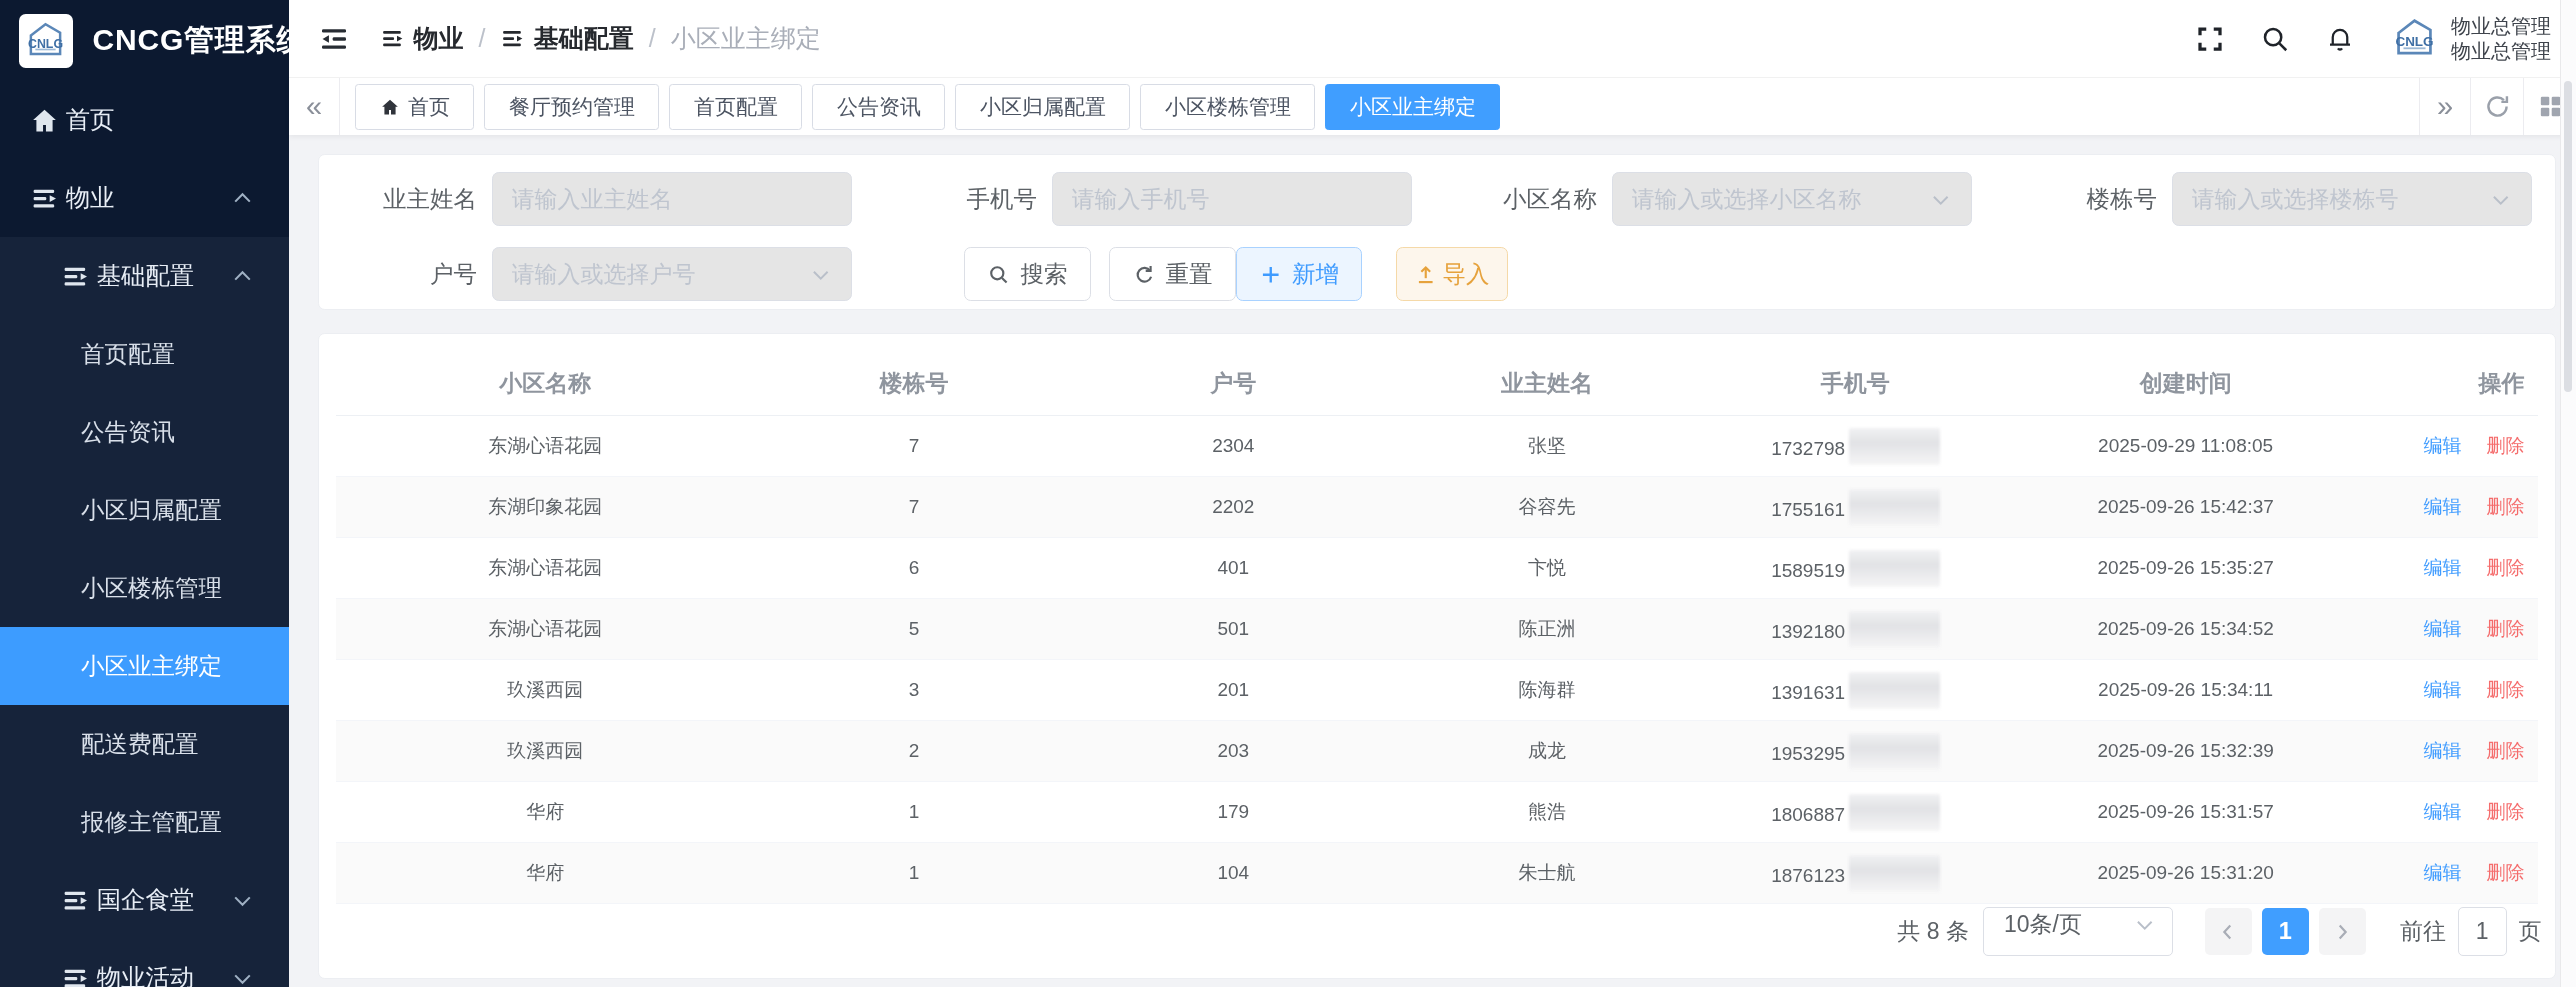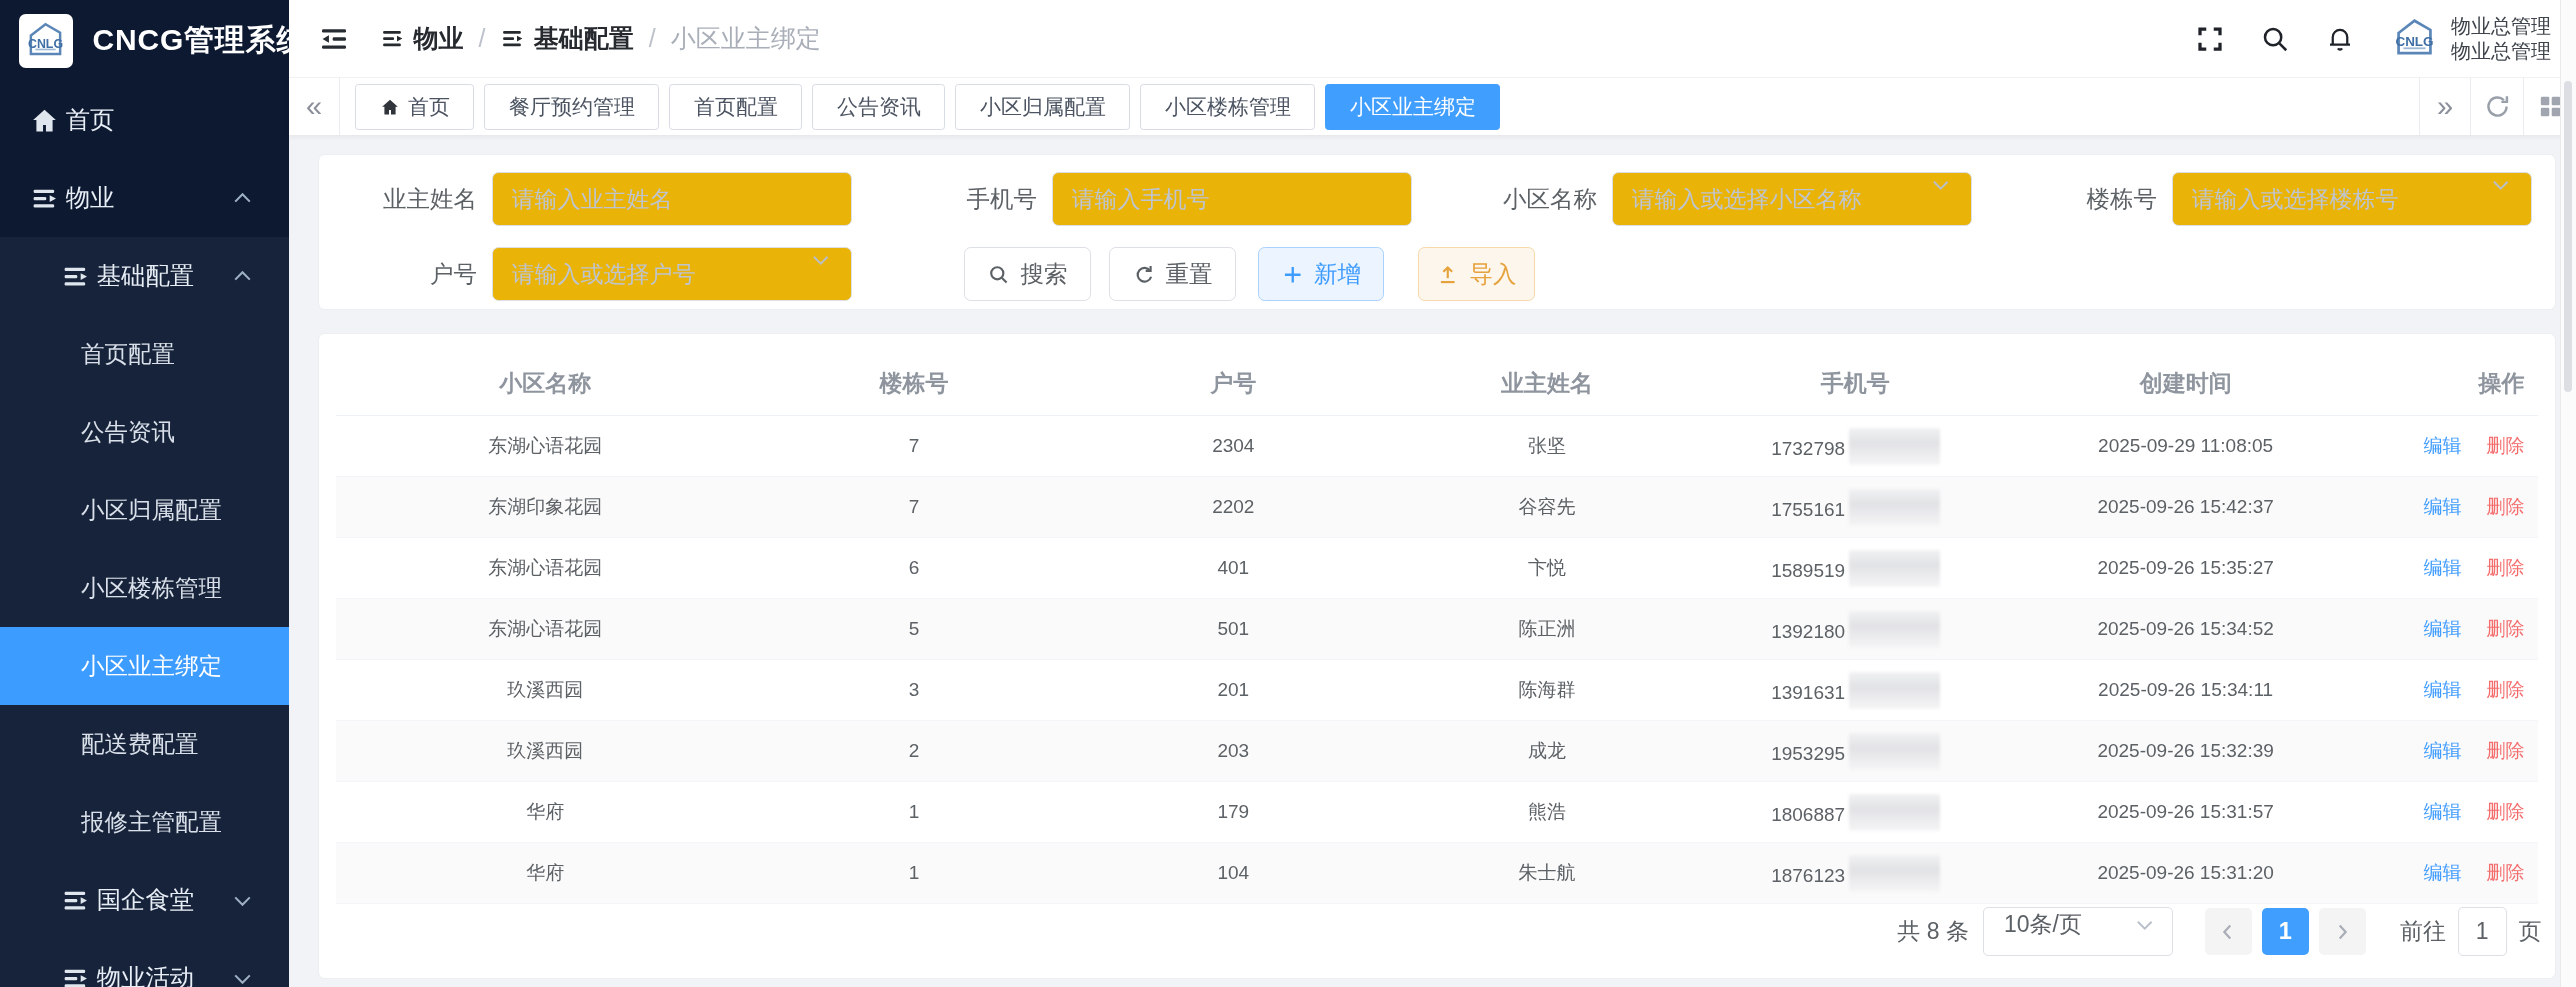--- a/index.html
+++ b/index.html
@@ -51,30 +51,30 @@
 
   .content{flex:1;padding:19.3px 20px 0 29px;background:#f2f3f6;overflow:hidden;}
   .card{background:#fff;border:1.7px solid #eceef2;border-radius:6.7px;box-sizing:border-box;}
 
   
   .filter-card{height:156px;padding-left:40px;margin-bottom:23px;}
   .f-row{display:flex;align-items:center;height:54px;margin-top:17px;}
   .f-row.r2{margin-top:21px;}
   .f-group{display:flex;align-items:center;margin-right:67px;flex:none;}
   .f-label{width:118px;text-align:right;font-size:23.5px;color:#5c6166;margin-right:15px;flex:none;white-space:nowrap;}
-  .f-input{width:360px;height:54px;border:1.7px solid #dcdfe6;border-radius:6.7px;background:#eab308;display:flex;padding:0 18.5px;box-sizing:border-box;}
+  .f-input{width:360px;height:54px;border:1.7px solid #dcdfe6;border-radius:6.7px;background:#e5e5e5;display:flex;align-items:center;padding:0 18.5px;box-sizing:border-box;}
   .f-input input{border:none;outline:none;width:100%;font-size:23px;color:#333;background:transparent;font-family:inherit;padding:0;}
   .f-input input::placeholder{color:#bfc5cf;}
   .f-chev{width:23.5px;height:23.5px;color:#b9bfc9;flex:none;margin-left:6.7px;}
   .btn{height:54px;border-radius:6.7px;border:1.7px solid #dcdfe6;background:#fff;color:#5c6166;font-size:23.5px;display:flex;align-items:center;justify-content:center;gap:10px;padding:0 22px;cursor:pointer;font-family:inherit;flex:none;}
   .btn svg{width:23.5px;height:23.5px;}
   .btn.search{margin-left:45px;}
   .btn.reset{margin-left:18.5px;justify-content:flex-end;}
-  .btn.add{background:#ecf5ff;border-color:#a9d2ff;color:#3e9bff;margin-left:22px;}
-  .btn.import{background:#fdf6ec;border-color:#f5d9a8;color:#e6a23c;margin-left:34px;padding:0 17px;}
+  .btn.add{background:#ecf5ff;border-color:#a9d2ff;color:#3e9bff;}
+  .btn.import{background:#fdf6ec;border-color:#f5d9a8;color:#e6a23c;margin-left:34px;padding:0 17px;gap:5px;}
 
   
   .table-card{height:646px;padding:17px 17px 0 17px;position:relative;}
   table{width:100%;border-collapse:collapse;table-layout:fixed;}
   th{height:62px;font-size:23px;color:#8f959e;font-weight:bold;text-align:center;border-bottom:1.7px solid #edf0f4;}
   td{height:58px;font-size:19px;color:#5c6166;text-align:center;border-bottom:1.7px solid #f3f5f9;}
   tr.striped td{background:#fafafa;}
   .cw0{width:19%;}.cw1{width:14.5%;}.cw2{width:14.5%;}.cw3{width:14%;}.cw4{width:14%;}.cw5{width:16%;}.cw6{width:8%;}
   th.c6,td.c6{text-align:right;padding-right:13.5px;}
   .lnk{cursor:pointer;white-space:nowrap;}

